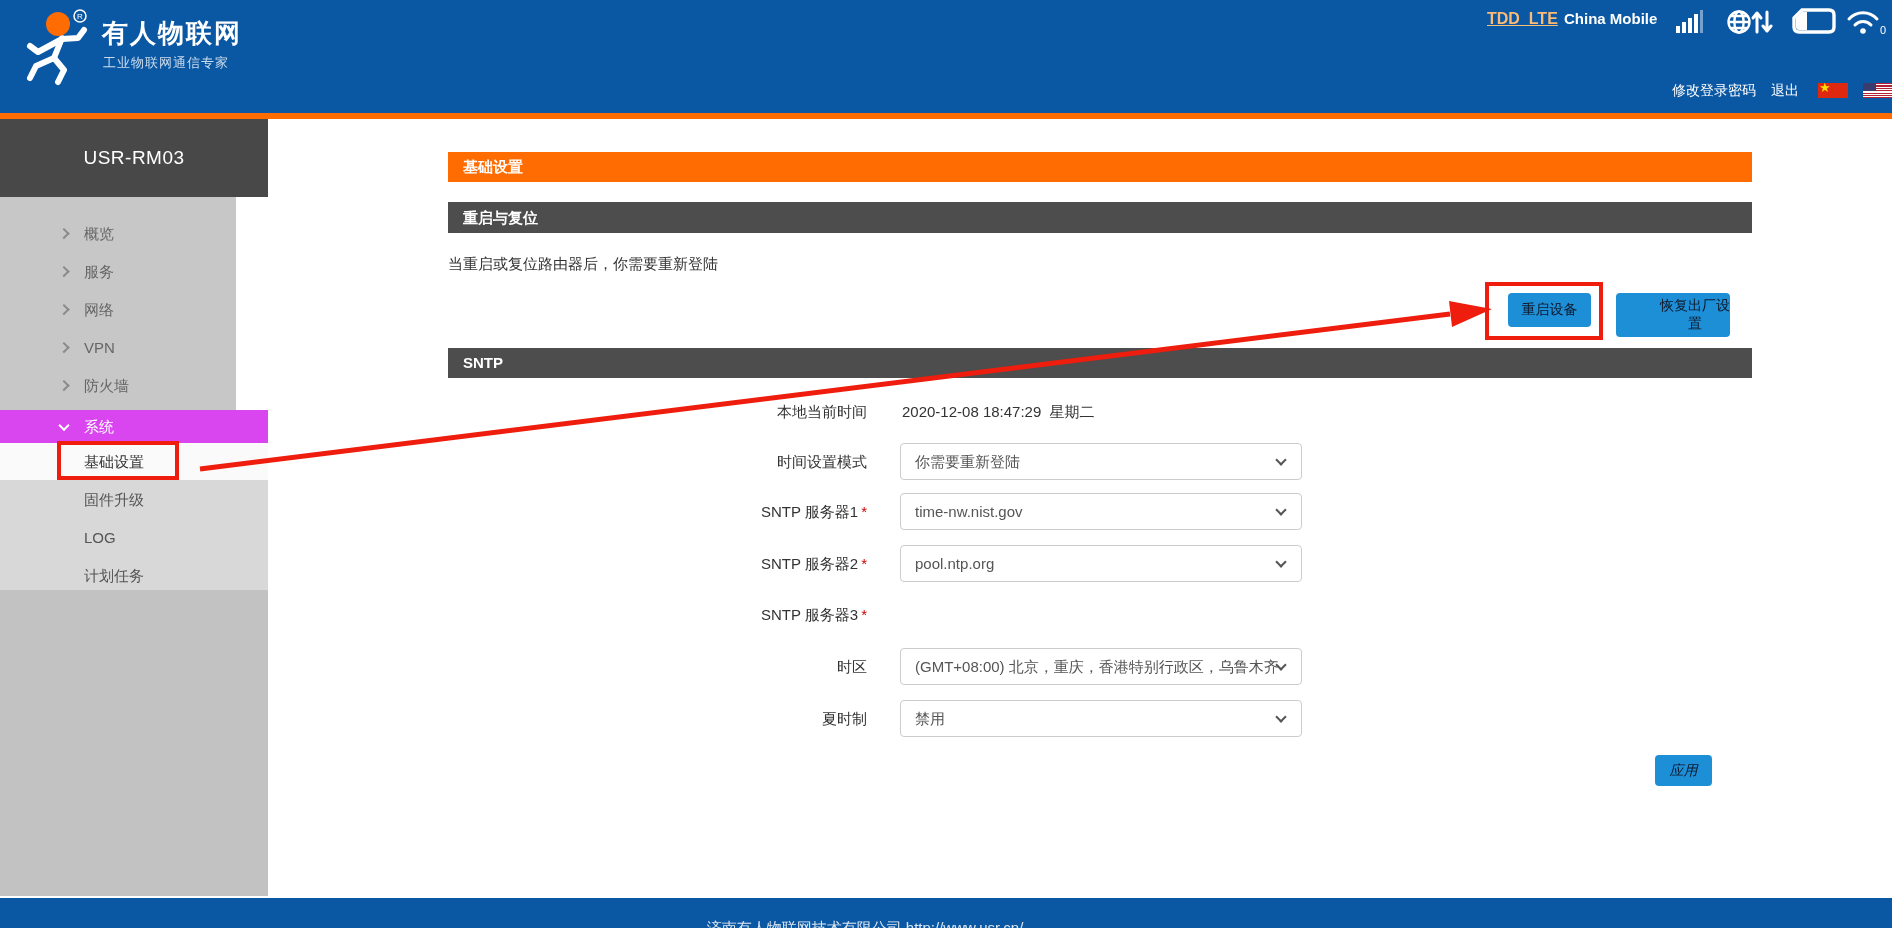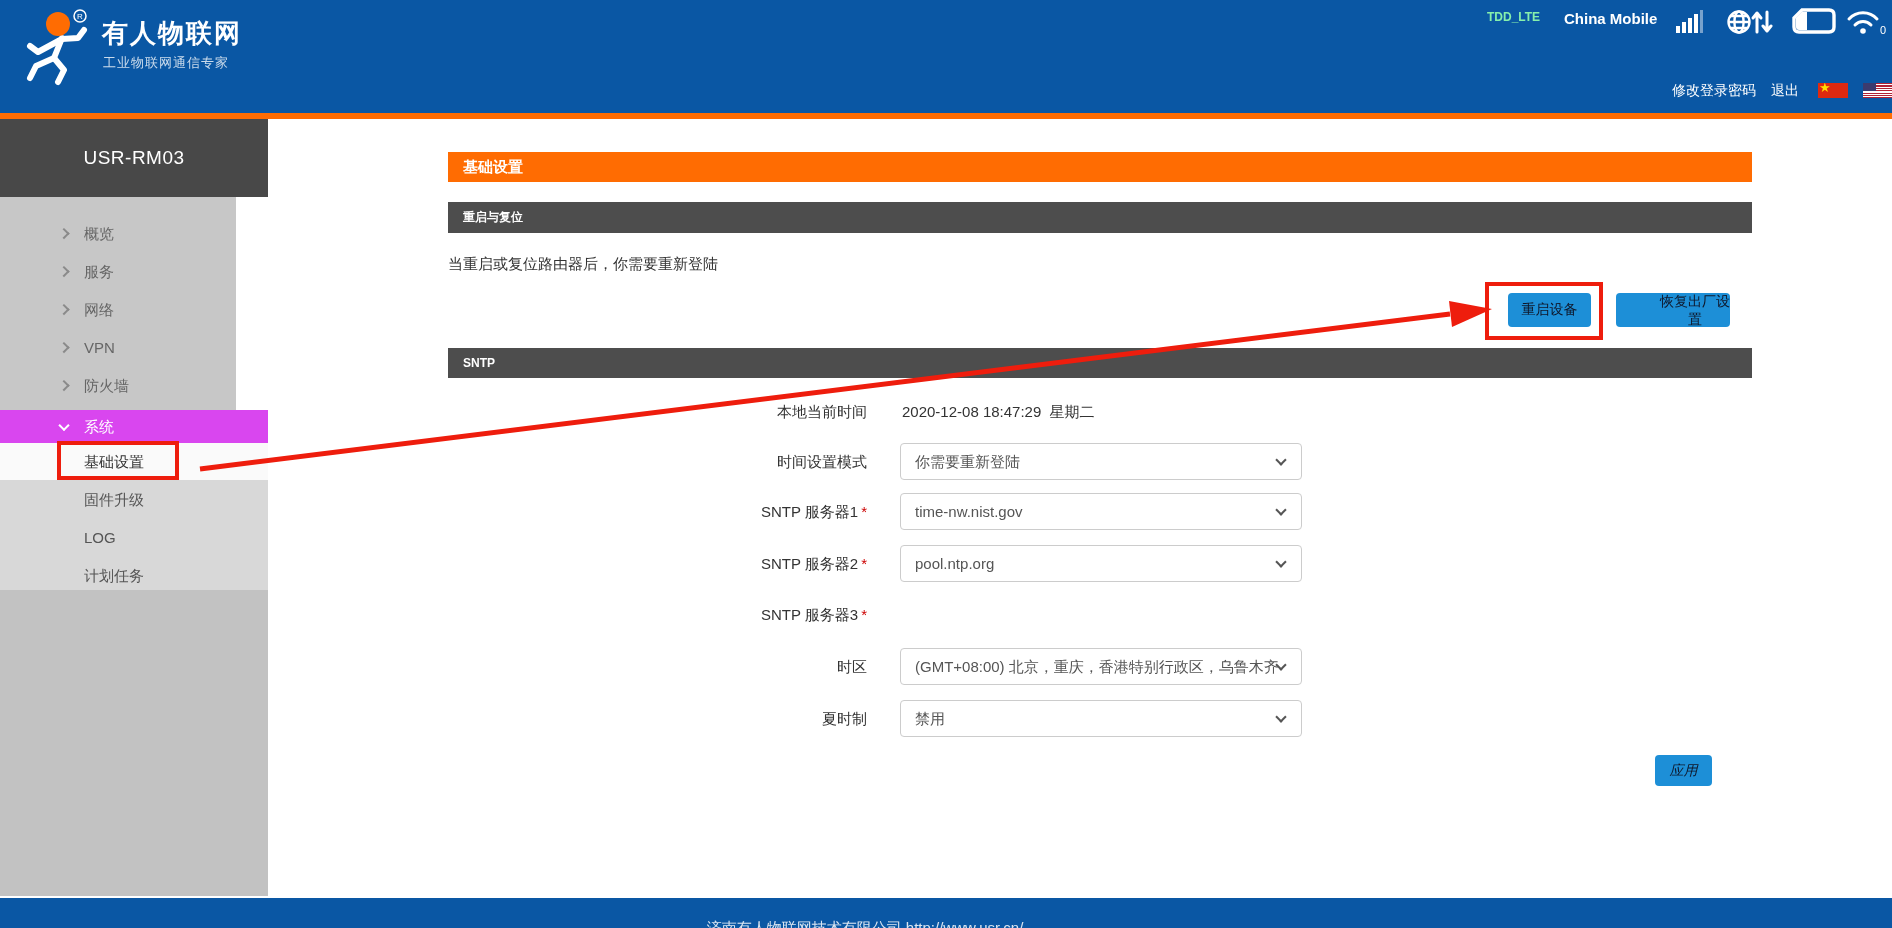--- a/index.html
+++ b/index.html
@@ -9,21 +9,21 @@
   *{margin:0;padding:0;box-sizing:border-box;}
   body{font-family:"Liberation Sans","DejaVu Sans",sans-serif;background:#fff;}
   .page{position:relative;width:1892px;height:928px;overflow:hidden;background:#fff;}
 
   
   .hdr{position:absolute;left:0;top:0;width:1892px;height:113px;background:var(--header_blue);}
   .hdr-accent{position:absolute;left:0;top:113px;width:1892px;height:6px;background:var(--accent_orange);}
   .logo{position:absolute;left:16px;top:8px;}
   .brand-title{position:absolute;left:102px;top:16px;font-size:26px;font-weight:bold;color:#fff;letter-spacing:2px;}
   .brand-sub{position:absolute;left:103px;top:54px;font-size:13px;color:rgba(255,255,255,.78);letter-spacing:1px;}
-  .st-net{position:absolute;left:1487px;top:10px;font-size:12px;font-weight:bold;color:#86efac;}
+  .st-net{position:absolute;left:1487px;top:10px;font-size:16px;font-weight:bold;color:#fdba74;text-decoration:underline;}
   .st-carrier{position:absolute;left:1564px;top:10px;font-size:15px;font-weight:bold;color:#fff;}
   .ic{position:absolute;top:8px;}
   .ic-signal{left:1676px;}
   .ic-globe{left:1727px;}
   .ic-sim{left:1792px;}
   .ic-wifi{left:1846px;}
   .hdr-link{position:absolute;top:82px;font-size:14px;color:#fff;cursor:pointer;}
   .lnk-pwd{left:1672px;}
   .lnk-out{left:1771px;}
   .flag{position:absolute;top:83px;width:30px;height:15px;overflow:hidden;cursor:pointer;}
@@ -50,28 +50,28 @@
   .sub-item{position:absolute;left:0;width:268px;height:37px;line-height:37px;
             color:#555;font-size:15px;cursor:pointer;}
   .sub-item .lbl{position:absolute;left:84px;}
   .sub-item.active{background:#fafafa;color:#333;}
   .side-filler{position:absolute;left:0;top:471px;width:268px;height:306px;background:#c2c2c2;}
 
   
   .titlebar{position:absolute;left:448px;top:152px;width:1304px;height:30px;background:var(--accent_orange);
             color:#fff;font-size:15px;font-weight:bold;line-height:30px;padding-left:15px;}
   .secbar{position:absolute;left:448px;width:1304px;height:31px;background:var(--section_dark);
-          color:#fff;font-size:12px;font-weight:bold;line-height:31px;padding-left:15px;}
+          color:#fff;font-size:15px;font-weight:bold;line-height:31px;padding-left:15px;}
   .bar-restart{top:202px;}
   .bar-sntp{top:348px;height:30px;line-height:30px;}
   .note{position:absolute;left:448px;top:255px;font-size:15px;color:#333;}
   .btn{position:absolute;background:var(--button_blue);color:#0f172a;border:none;border-radius:4px;
        font-size:14px;font-family:inherit;cursor:pointer;}
   .btn-restart{left:1508px;top:293px;width:83px;height:34px;}
-  .btn-factory{left:1616px;top:293px;width:114px;height:34px;padding-left:44px;}
+  .btn-factory{left:1616px;top:293px;width:114px;height:44px;padding-left:44px;}
   .btn-apply{left:1655px;top:755px;width:57px;height:31px;font-style:italic;}
 
   .flabel{position:absolute;left:500px;width:367px;text-align:right;font-size:15px;color:#333;}
   .req{color:#c00;margin-left:3px;}
   .fvalue{position:absolute;left:902px;font-size:15px;color:#333;white-space:pre;}
   .sel{position:absolute;left:900px;width:402px;height:37px;background:#fff;border:1px solid #ccc;
        border-radius:4px;cursor:pointer;}
   .sel-text{display:block;height:35px;line-height:35px;padding:0 34px 0 14px;font-size:15px;color:#555;
             overflow:hidden;white-space:nowrap;}
   .sel-chev{position:absolute;right:16px;top:12px;width:8px;height:8px;

